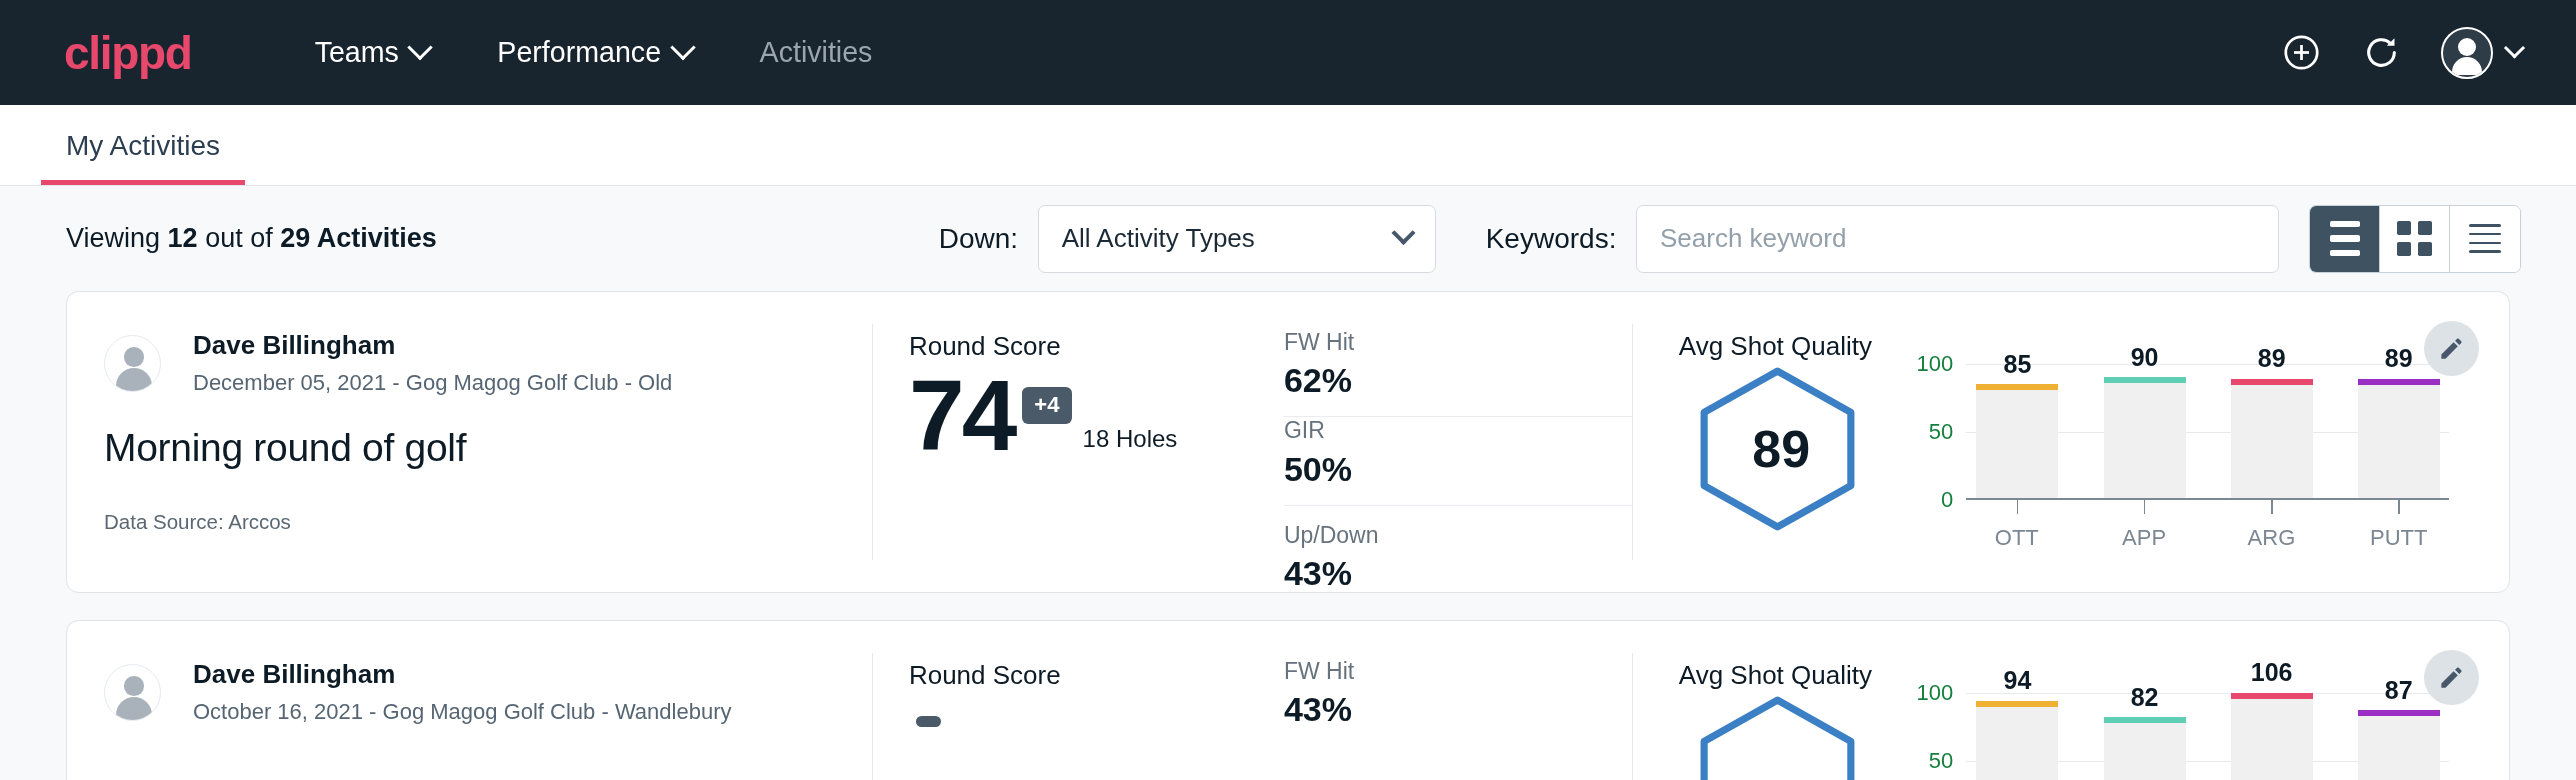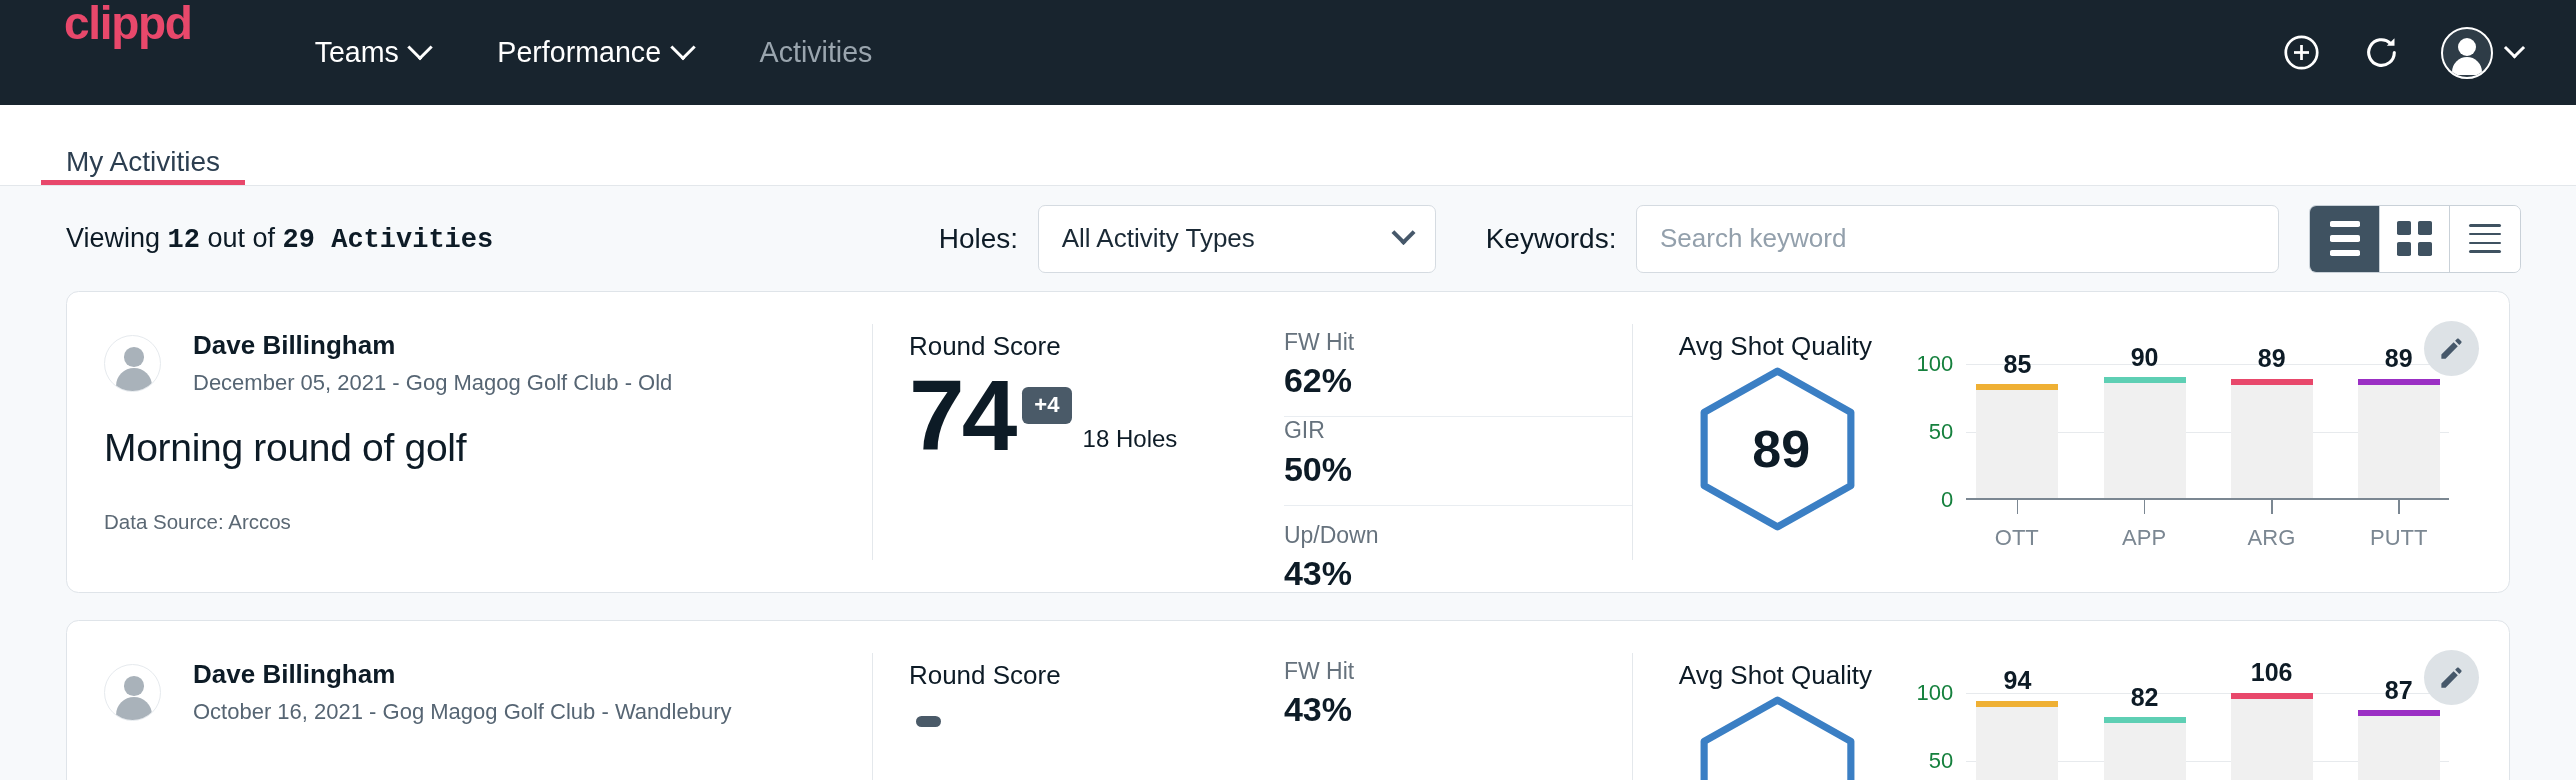--- a/index.html
+++ b/index.html
@@ -10,20 +10,21 @@
     background: #f7f9fb;
     font-family: "Liberation Sans", sans-serif;
     -webkit-font-smoothing: antialiased;
   }
 
   
   .topbar {
     height: 105px;
     background: #18242e;
     display: flex;
+    align-items: center;
     padding: 0 54px 0 64px;
     position: relative;
   }
   .brand {
     font-size: 46px;
     font-weight: 700;
     color: #e8486b;
     letter-spacing: -1.3px;
     margin-right: 89px;
     line-height: 1;
@@ -86,21 +87,21 @@
   .tabbar {
     background: #ffffff;
     height: 81px;
     display: flex;
     align-items: flex-end;
     padding-left: 41px;
     border-bottom: 0.9px solid #e3e7eb;
   }
   .tab {
     position: relative;
-    padding: 0 25px 7px 25px;
+    padding: 0 25px 23px 25px;
     font-size: 28px;
     color: #2c3e50;
     cursor: pointer;
   }
   .tab.active::after {
     content: "";
     position: absolute;
     left: 0; right: 0; bottom: 0;
     height: 5.4px;
     background: #e8486b;
@@ -111,21 +112,21 @@
     height: 105px;
     display: flex;
     align-items: center;
     padding: 0 55px 0 66px;
     background: #f7f9fb;
   }
   .viewing {
     font-size: 27px;
     color: #0d1b26;
   }
-  .viewing b { font-weight: 700; font-family: Liberation Mono, monospace; }
+  .viewing b { font-weight: 700; }
   .filter-mid {
     margin-left: auto;
     display: flex;
     align-items: center;
   }
   .label-show, .label-keywords {
     font-size: 28px;
     color: #0d1b26;
     margin-right: 19.6px;
     white-space: nowrap;
@@ -375,21 +376,21 @@
 
 <div class="filterbar">
   <div class="viewing">
     <span>Viewing</span>
     <b>12</b>
     <span>out of</span>
     <b>29 Activities</b>
   </div>
 
   <div class="filter-mid">
-    <span class="label-show">Holes:</span>
+    <span class="label-show">Down:</span>
     <div class="select-box">
       <span>All Activity Types</span>
       <span class="sel-chev"></span>
     </div>
 
     <span class="label-keywords">Keywords:</span>
     <input class="search-box" type="text" placeholder="Search keyword" style="">
 
     <div class="viewtoggle">
       <div class="vt-btn active">

